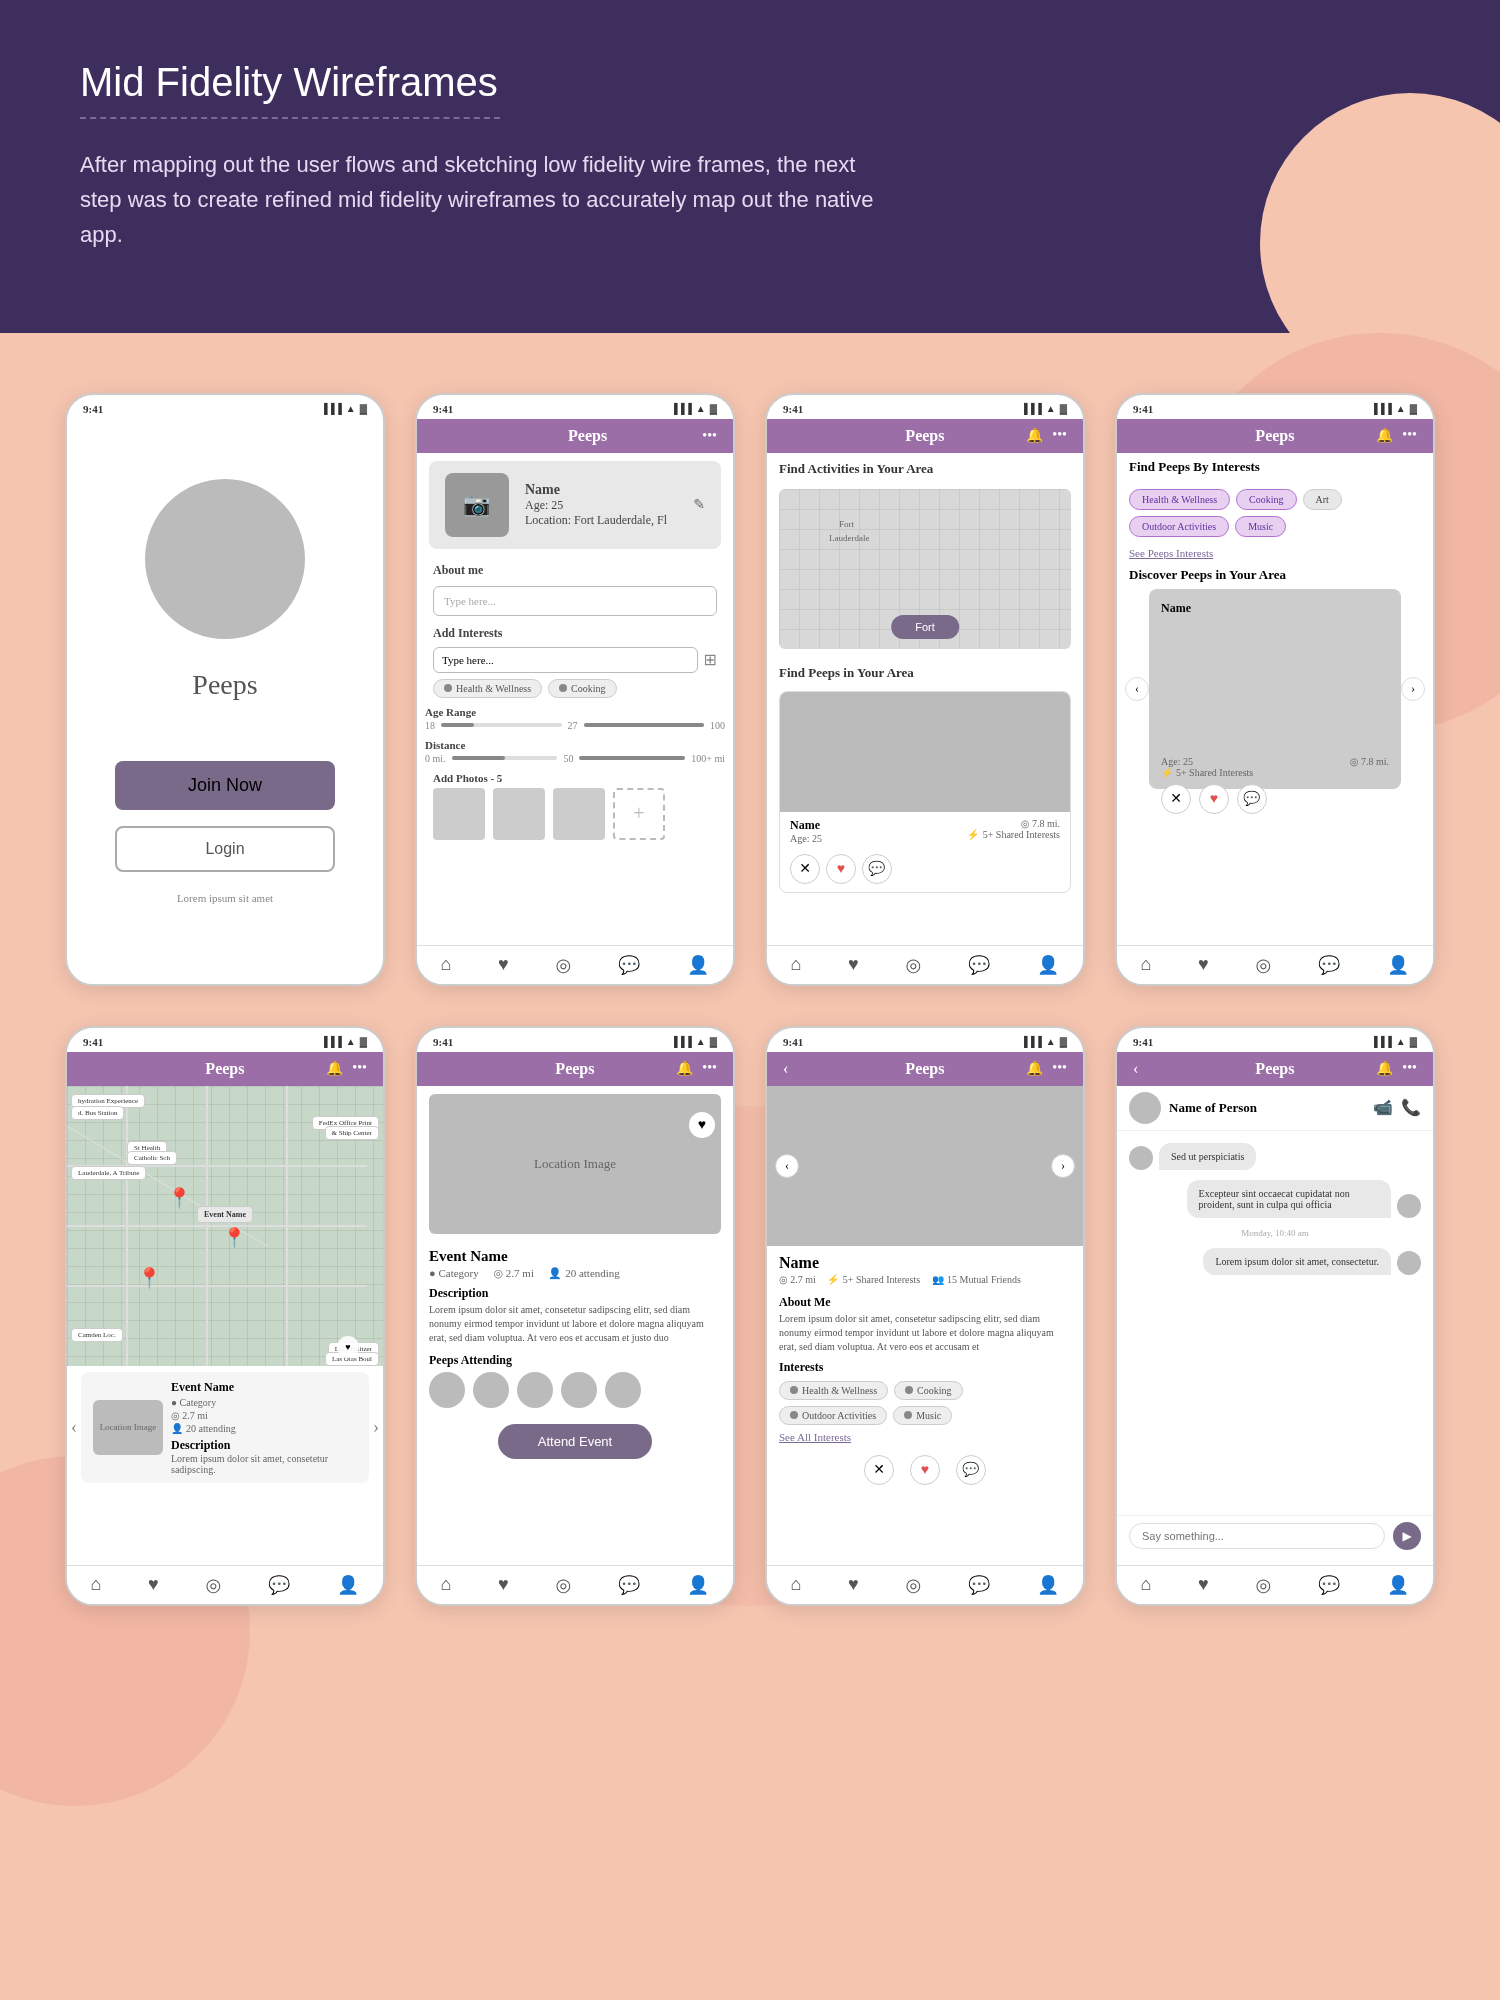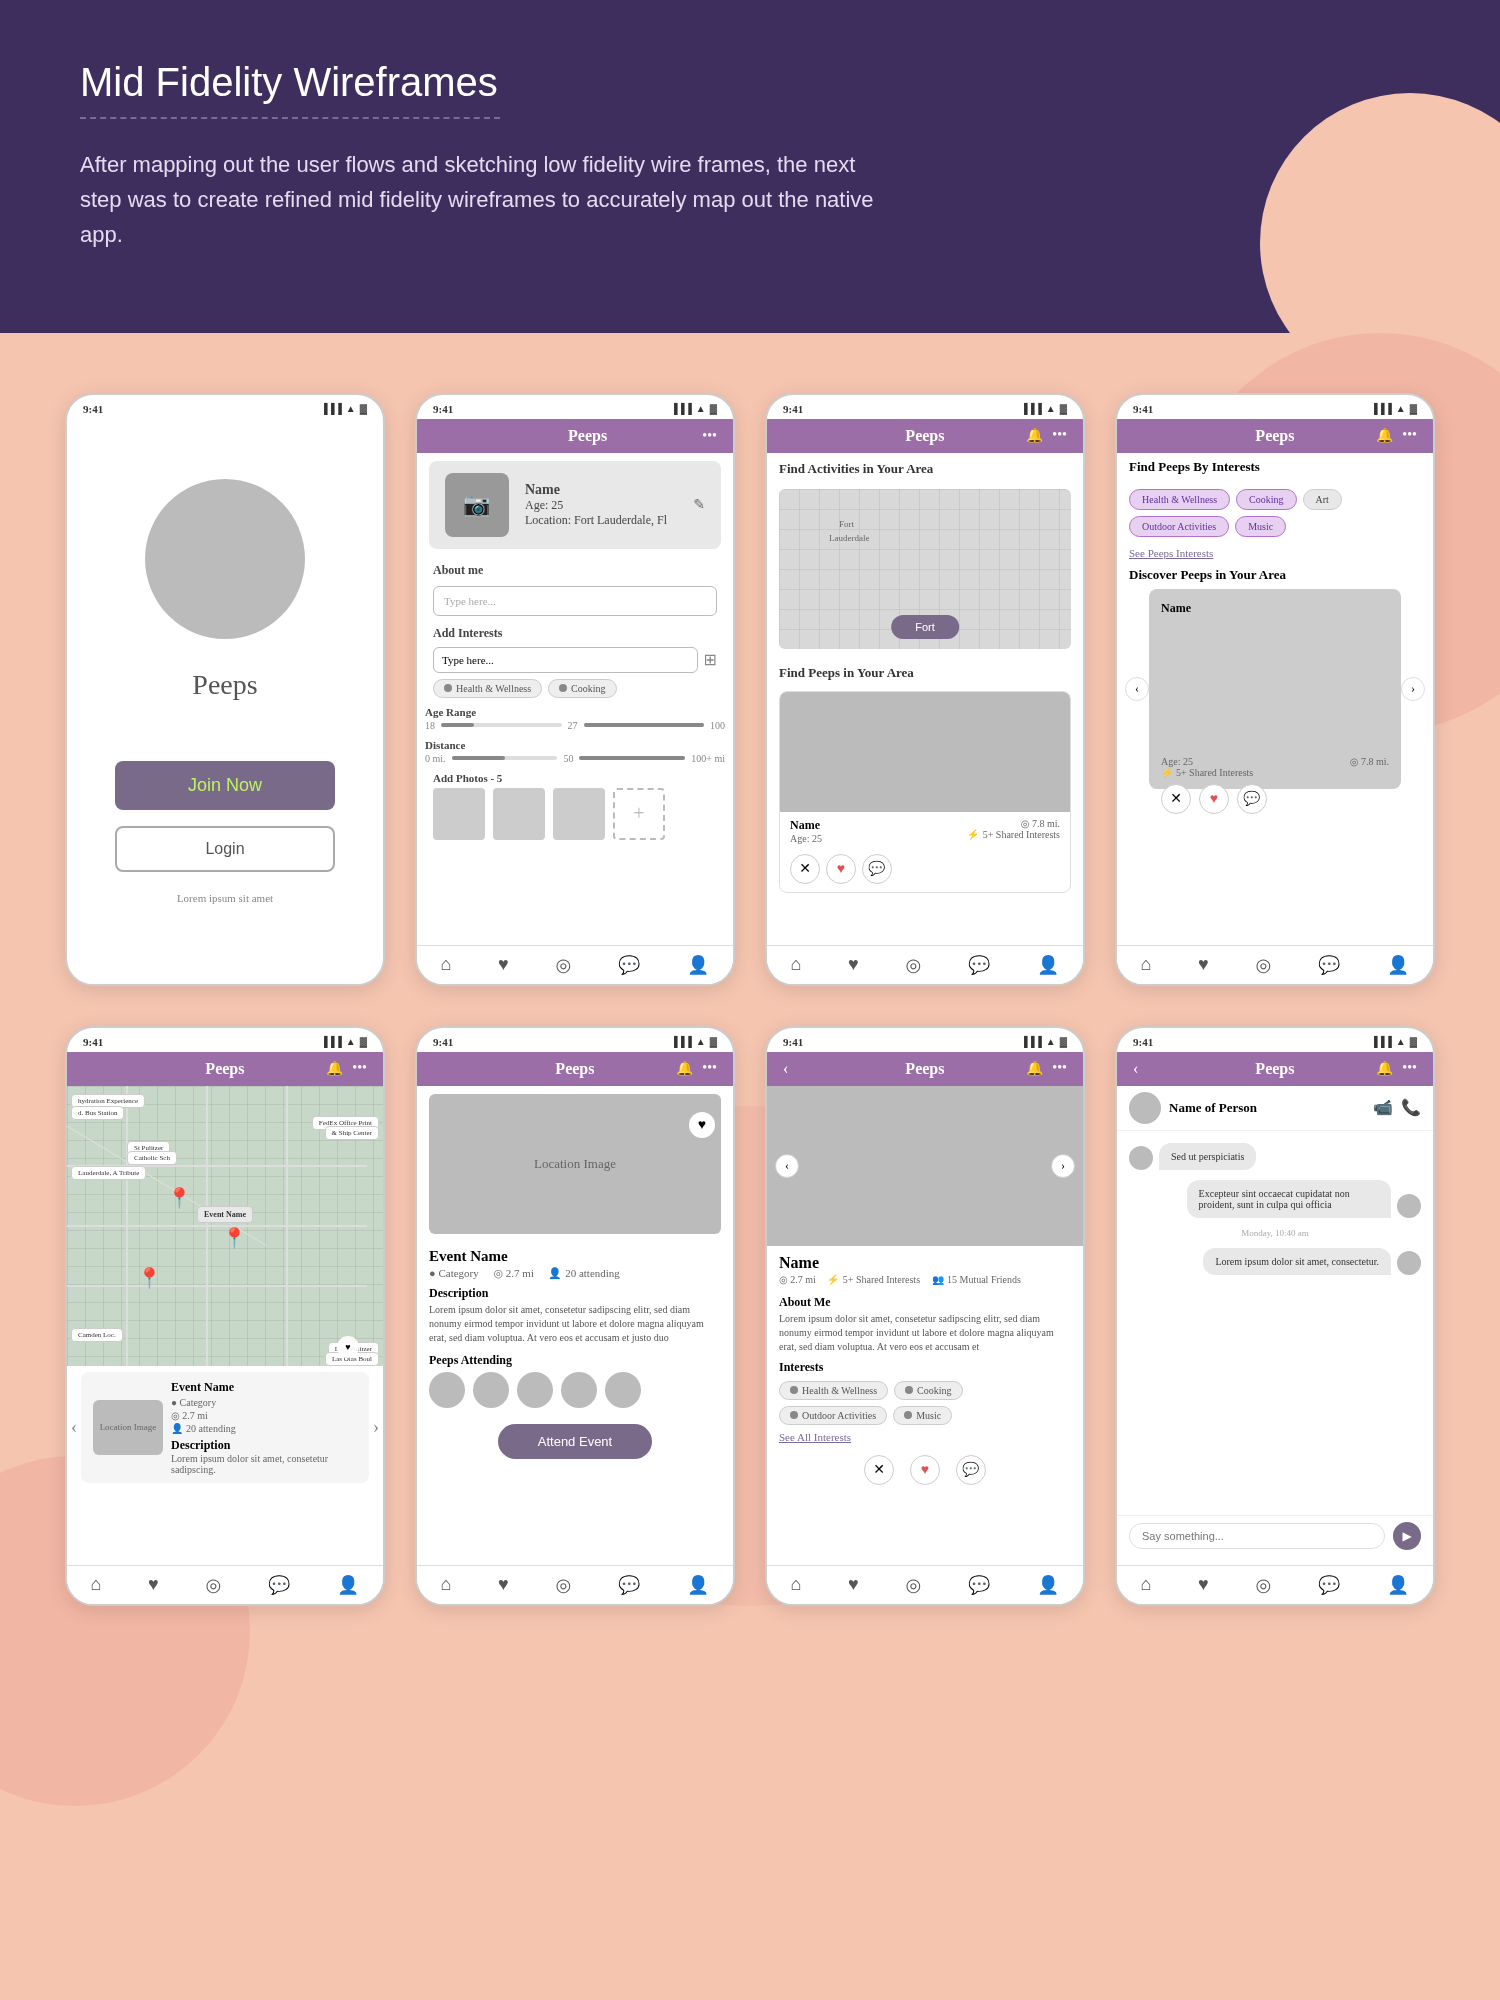--- a/index.html
+++ b/index.html
@@ -167,21 +167,21 @@
       justify-content: center;
       margin-bottom: 30px;
     }
     .welcome-app-name {
       font-size: 28px;
       color: #555;
       margin-bottom: 60px;
     }
     .welcome-btn-join {
       background: #7a6a8a;
-      color: #bef264;
+      color: #000000;
       border: none;
       border-radius: 8px;
       padding: 14px 0;
       width: 220px;
       font-size: 18px;
       margin-bottom: 16px;
       cursor: pointer;
     }
     .welcome-btn-login {
       background: #fff;
@@ -885,21 +885,21 @@
           <line x1="0" y1="200" x2="300" y2="200" stroke="#ddd" stroke-width="2"></line>
           <line x1="60" y1="0" x2="60" y2="300" stroke="#ddd" stroke-width="2"></line>
           <line x1="140" y1="0" x2="140" y2="300" stroke="#ddd" stroke-width="2"></line>
           <line x1="220" y1="0" x2="220" y2="300" stroke="#ddd" stroke-width="2"></line>
           <line x1="0" y1="40" x2="200" y2="160" stroke="#e0e0e0" stroke-width="1"></line>
         </svg>
         <div class="map-label" style="top:8px;left:4px;font-size:7px">hydration Experience</div>
         <div class="map-label" style="top:20px;left:4px;font-size:7px">d. Bus Station</div>
         <div class="map-label" style="top:30px;right:4px;font-size:7px">FedEx Office Print</div>
         <div class="map-label" style="top:40px;right:4px;font-size:7px">&amp; Ship Center</div>
-        <div class="map-label" style="top:55px;left:60px;font-size:7px">St Pulitzer</div>
+        <div class="map-label" style="top:55px;left:60px;font-size:7px">St Health</div>
         <div class="map-label" style="top:65px;left:60px;font-size:7px">Catholic Sch</div>
         <div class="map-label" style="top:80px;left:4px;font-size:7px">Lauderdale, A Tribute</div>
         <div class="map-pin" style="top:100px;left:100px">📍</div>
         <div class="map-pin" style="top:140px;left:155px">📍</div>
         <div class="map-pin" style="top:180px;left:70px">📍</div>
         <div class="map-label" style="top:120px;left:130px;font-size:8px;font-weight:600;background:#e8e8e8;padding:3px 6px">Event Name</div>
         <div class="map-label" style="bottom:24px;left:4px;font-size:7px">Camden Loc.</div>
         <div class="map-label" style="bottom:10px;right:4px;font-size:7px">Lilly Pulitzer</div>
         <div class="map-label" style="bottom:0px;right:4px;font-size:7px">Las Olas Boul</div>
         <div style="position:absolute;bottom:8px;right:24px;font-size:9px;background:rgba(255,255,255,0.9);border-radius:50%;width:22px;height:22px;display:flex;align-items:center;justify-content:center">♥</div>

